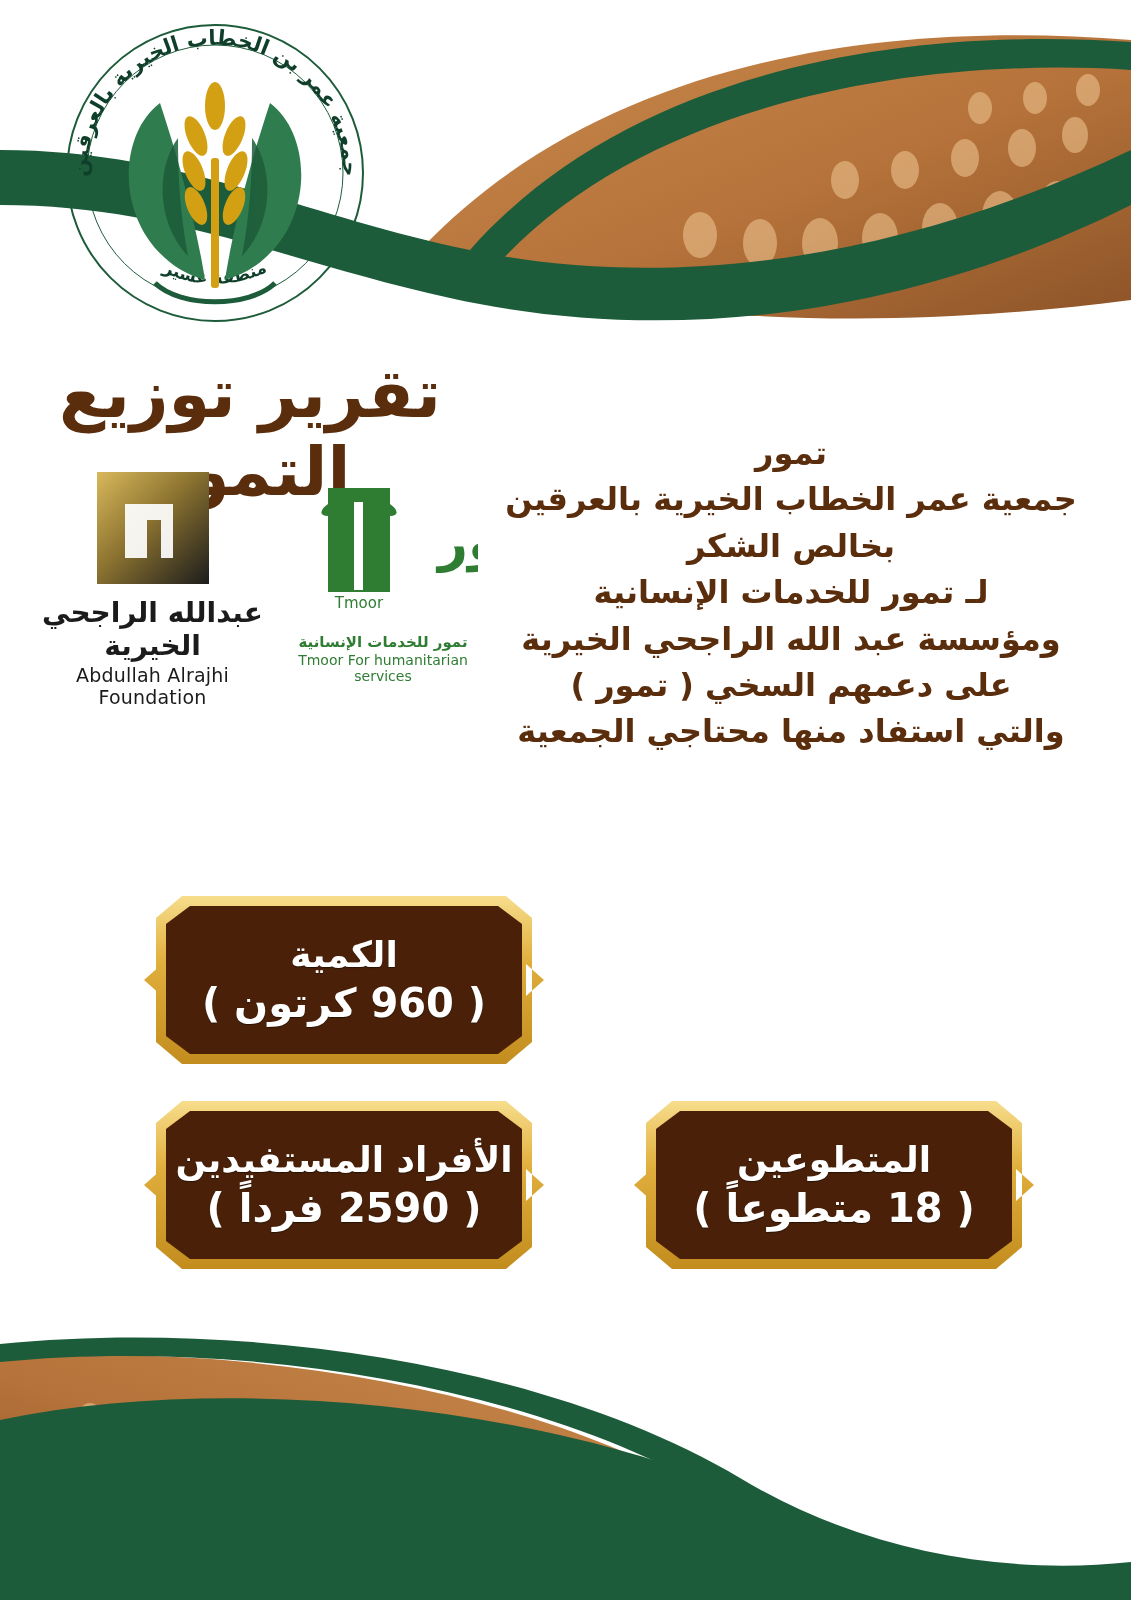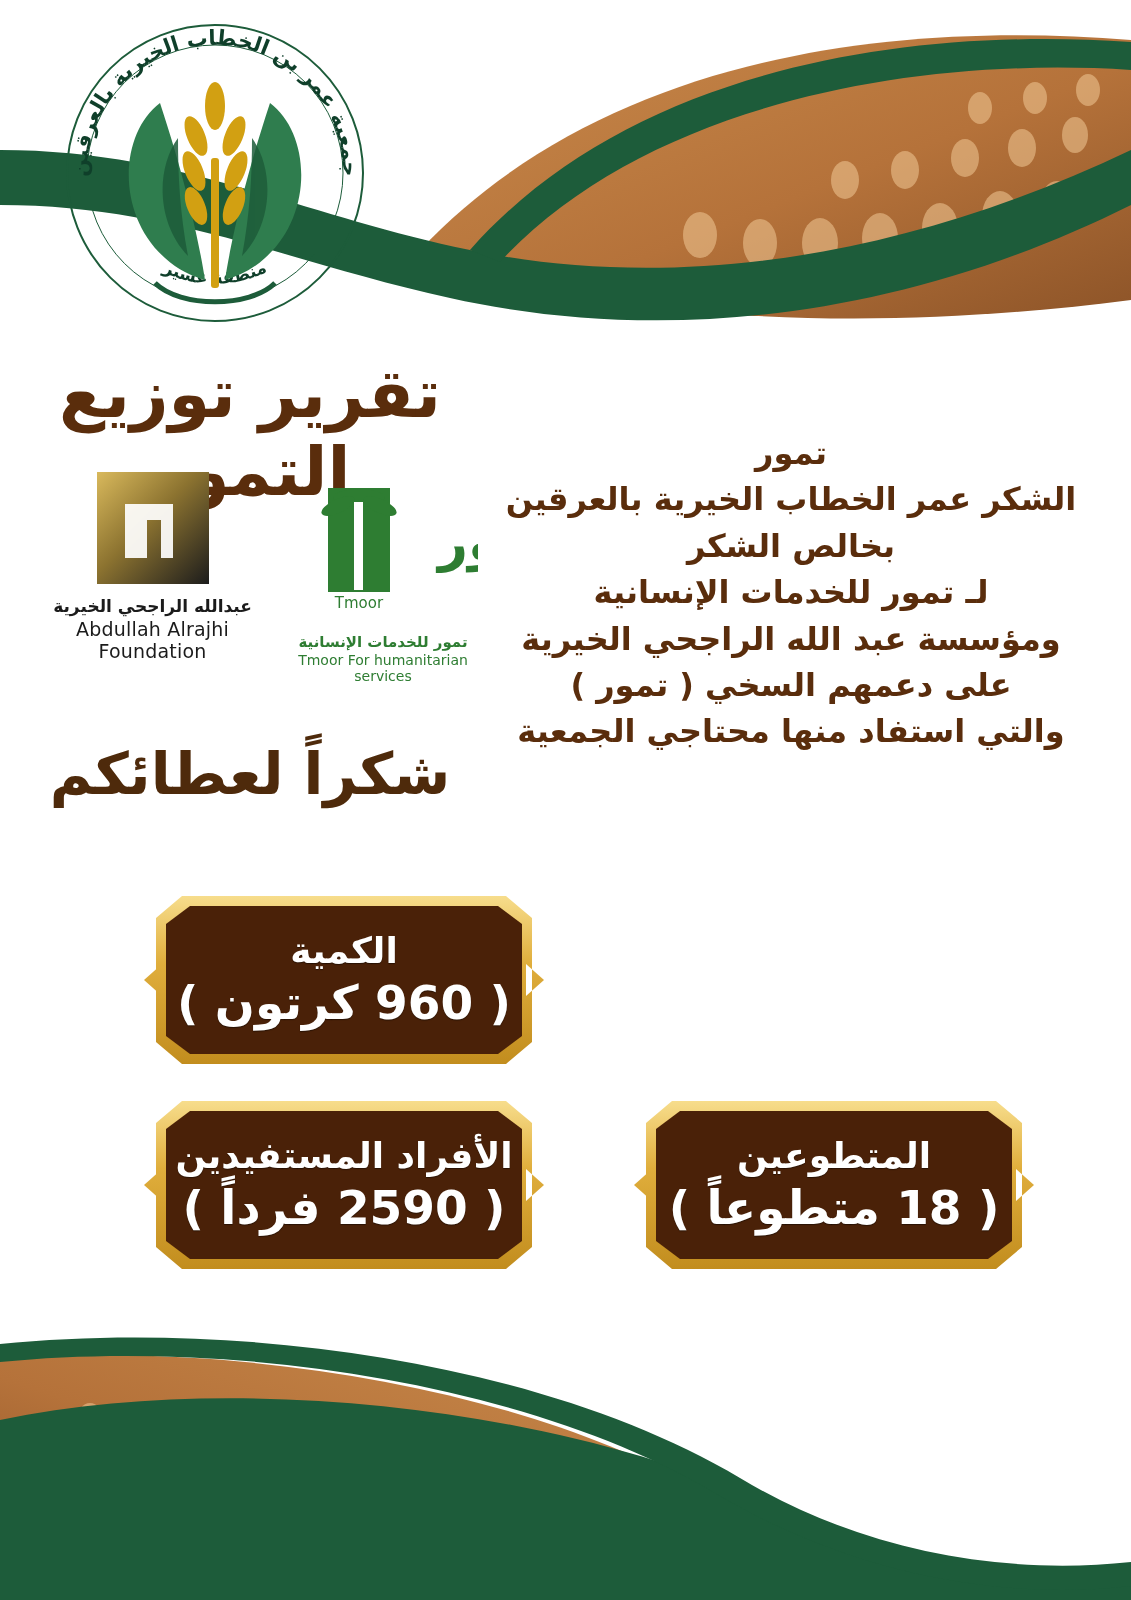--- a/index.html
+++ b/index.html
@@ -73,21 +73,21 @@
     top: 0;
     width: 265px;
     text-align: center;
   }
   .alrajhi-mark {
     width: 116px;
     height: 116px;
     margin: 0 auto;
   }
   .alrajhi-ar {
-    font-size: 17px;
+    font-size: 28px;
     color: #1b1b1b;
     font-weight: bold;
     margin-top: 10px;
     direction: rtl;
   }
   .alrajhi-en {
     font-size: 19px;
     color: #1b1b1b;
     letter-spacing: 0.2px;
     margin-top: 2px;
@@ -175,21 +175,21 @@
     direction: rtl;
     color: #ffffff;
     text-shadow: 0 1px 1px rgba(0,0,0,.45);
   }
   .card-label {
     font-size: 36px;
     font-weight: bold;
     line-height: 1.1;
   }
   .card-value {
-    font-size: 47px;
+    font-size: 40px;
     font-weight: bold;
     margin-top: 6px;
     line-height: 1.1;
   }
 </style>
 </head>
 <body>
 
 <div id="poster">
 
@@ -301,25 +301,24 @@
 
         <text x="150" y="80" text-anchor="end" direction="rtl" font-size="52" font-weight="bold" fill="#2e7d32" font-family="'DejaVu Sans',sans-serif">تمور</text>
         <text x="71" y="128" text-anchor="middle" font-size="15" fill="#2e7d32" font-family="'DejaVu Sans',sans-serif">Tmoor</text>
       </svg>
       <div class="tmoor-ar">تمور للخدمات الإنسانية</div>
       <div class="tmoor-en">Tmoor For humanitarian services</div>
     </div>
 
   </div>
 
-  <div class="thanks-big">شكراً لعطائكم</div>
 
   <div class="paragraph">
     <div>تمور</div>
-    <div>الشكر عمر الخطاب الخيرية بالعرقين</div>
+    <div>جمعية عمر الخطاب الخيرية بالعرقين</div>
     <div>بخالص الشكر</div>
     <div>لـ تمور للخدمات الإنسانية</div>
     <div>ومؤسسة عبد الله الراجحي الخيرية</div>
     <div>على دعمهم السخي ( تمور )</div>
     <div>والتي استفاد منها محتاجي الجمعية</div>
   </div>
 
   <div class="cards">
 
     <div class="card c-qty">

